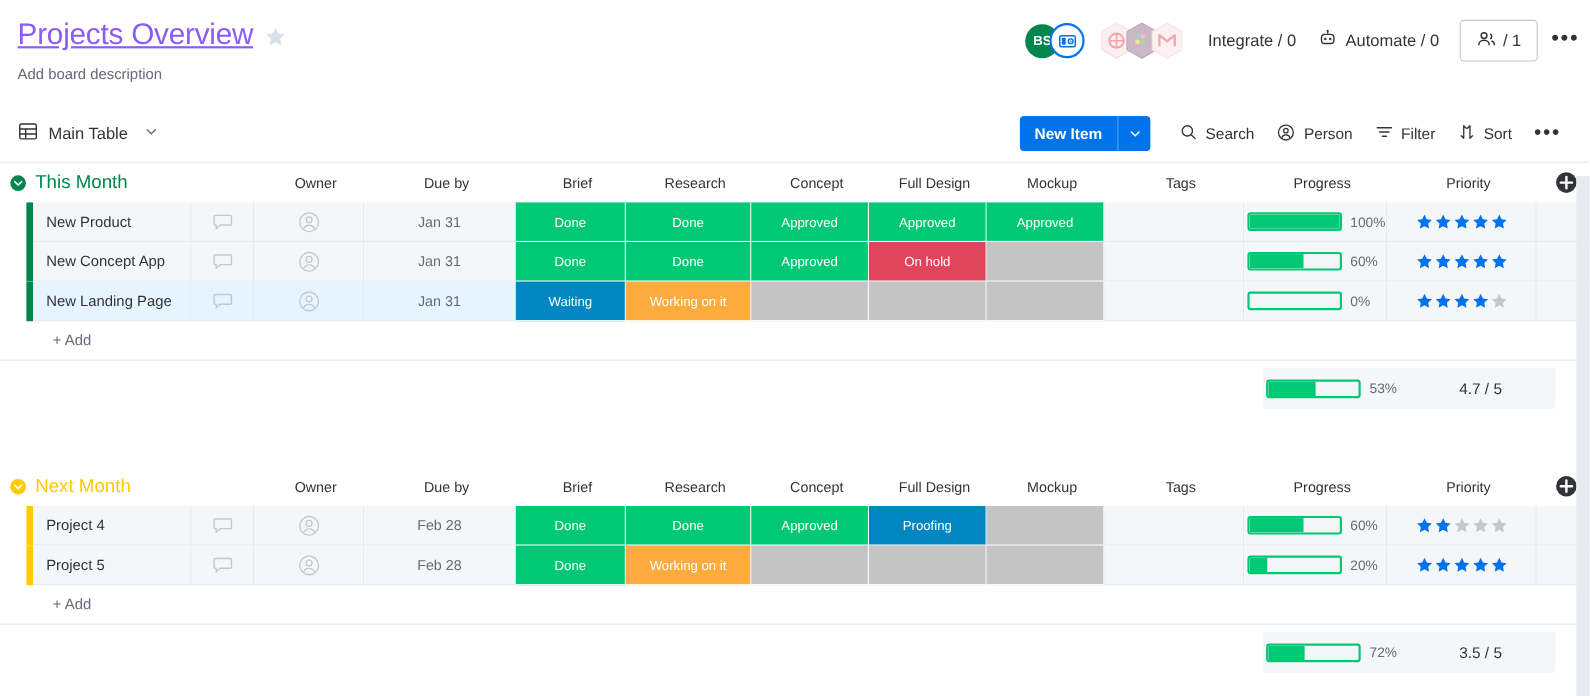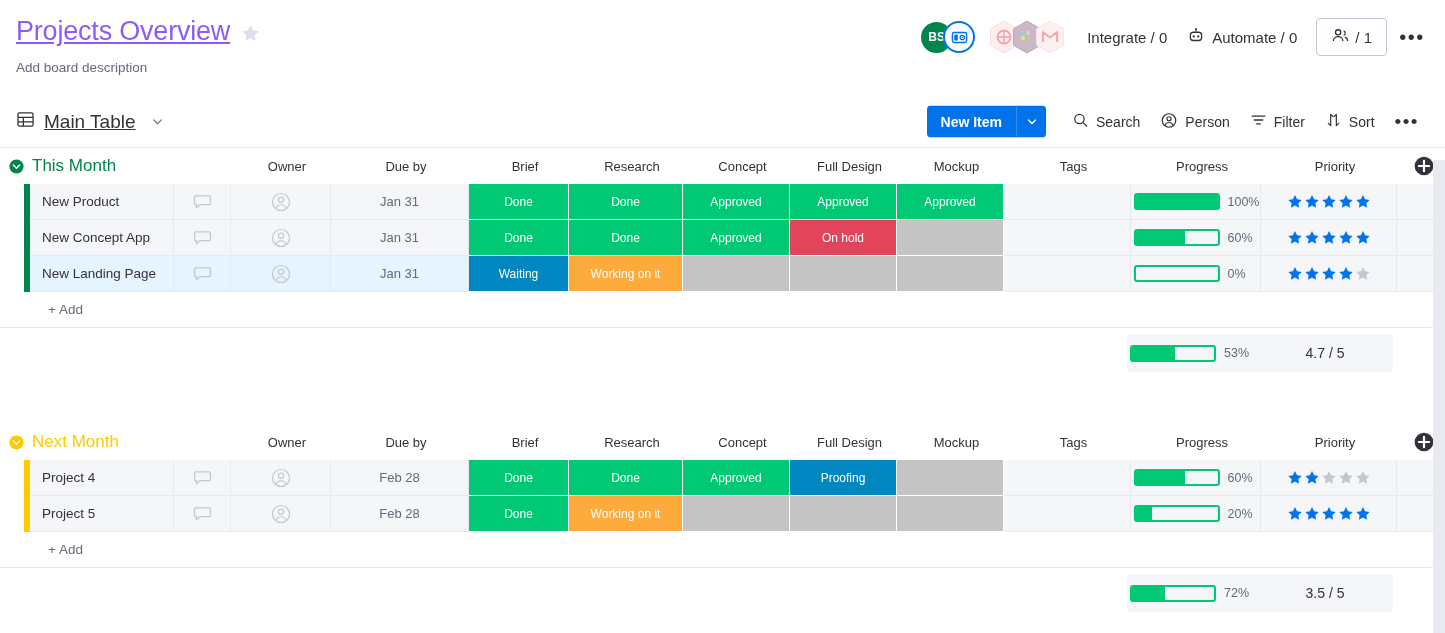--- a/index.html
+++ b/index.html
@@ -15,22 +15,22 @@
   .board-header { position: relative; height: 96px; padding: 14px 16px 0 16px; }
   .title-row { display: flex; align-items: center; gap: 10px; }
   .board-title {
     font-size: 27px; font-weight: 400; letter-spacing: -0.2px;
     color: #8b5cf6; line-height: 34px; text-decoration: underline;
   }
   .star-icon { width: 21px; height: 21px; display: block; margin-top: 4px; }
   .board-desc { font-size: 13.5px; color: #676879; margin-top: 12px; }
 
   .header-right {
-    position: absolute; top: 18px; right: 16px;
-    display: flex; align-items: center; gap: 0;
+    position: absolute; top: 18px; right: 5px;
+    display: flex; gap: 0;
   }
   .avatars { display: flex; align-items: center; position: relative; margin-right: 14px; }
   .avatar-bs {
     width: 31px; height: 31px; border-radius: 50%;
     background: #00854d; color: #fff;
     font-size: 12px; font-weight: 700;
     display: flex; align-items: center; justify-content: center;
   }
   .avatar-board {
     width: 32px; height: 32px; border-radius: 50%;
@@ -59,21 +59,21 @@
     color: #323338; font-size: 20px; letter-spacing: 1.5px;
     line-height: 10px;
   }
 
   
   .toolbar {
     position: relative; height: 52px;
     border-bottom: 1px solid #e6e9ef;
     display: flex; align-items: center; padding: 0 16px;
   }
-  .view-tab { display: flex; align-items: center; gap: 9px; font-size: 19px; color: #323338; text-decoration: underline; }
+  .view-tab { display: flex; align-items: center; gap: 9px; font-size: 15px; color: #323338; }
   .view-caret { margin-left: 6px; color: #676879; }
   .toolbar-right {
     position: absolute; right: 16px; top: 50%; transform: translateY(-50%);
     display: flex; align-items: center; gap: 0;
   }
   .newitem-group { display: flex; height: 32px; border-radius: 4px; overflow: hidden; margin-right: 16px; }
   .newitem-main {
     background: #0073ea; color: #fff; font-size: 14px; font-weight: 700;
     padding: 0 14px; display: flex; align-items: center;
   }
@@ -152,21 +152,21 @@
   .star { width: 16px; height: 16px; display: block; }
 
   .add-row {
     display: flex; align-items: center; height: 36px;
     border-bottom: 1px solid #e6e9ef;
     text-align: right;
   }
   .add-row .color-bar { width: 6px; flex: 0 0 6px; margin-left: 24px; }
   .add-label { font-size: 13.5px; color: #676879; padding-left: 18px; }
 
-  .summary-row { display: flex; height: 38px; margin-top: 6px; }
+  .summary-row { display: flex; height: 38px; margin-top: 6px; padding-left: 21px; }
   .summary-spacer { flex: 0 0 1127px; }
   .summary-box {
     flex: 0 0 266px; background: #f5f6f8;
     display: flex; align-items: center;
     border-radius: 0 0 4px 4px;
   }
   .summary-prog { flex: 0 0 130px; display: flex; align-items: center; justify-content: center; gap: 8px; }
   .summary-rating {
     flex: 0 0 136px; display: flex; align-items: center; justify-content: center;
     font-size: 14px; color: #323338;

